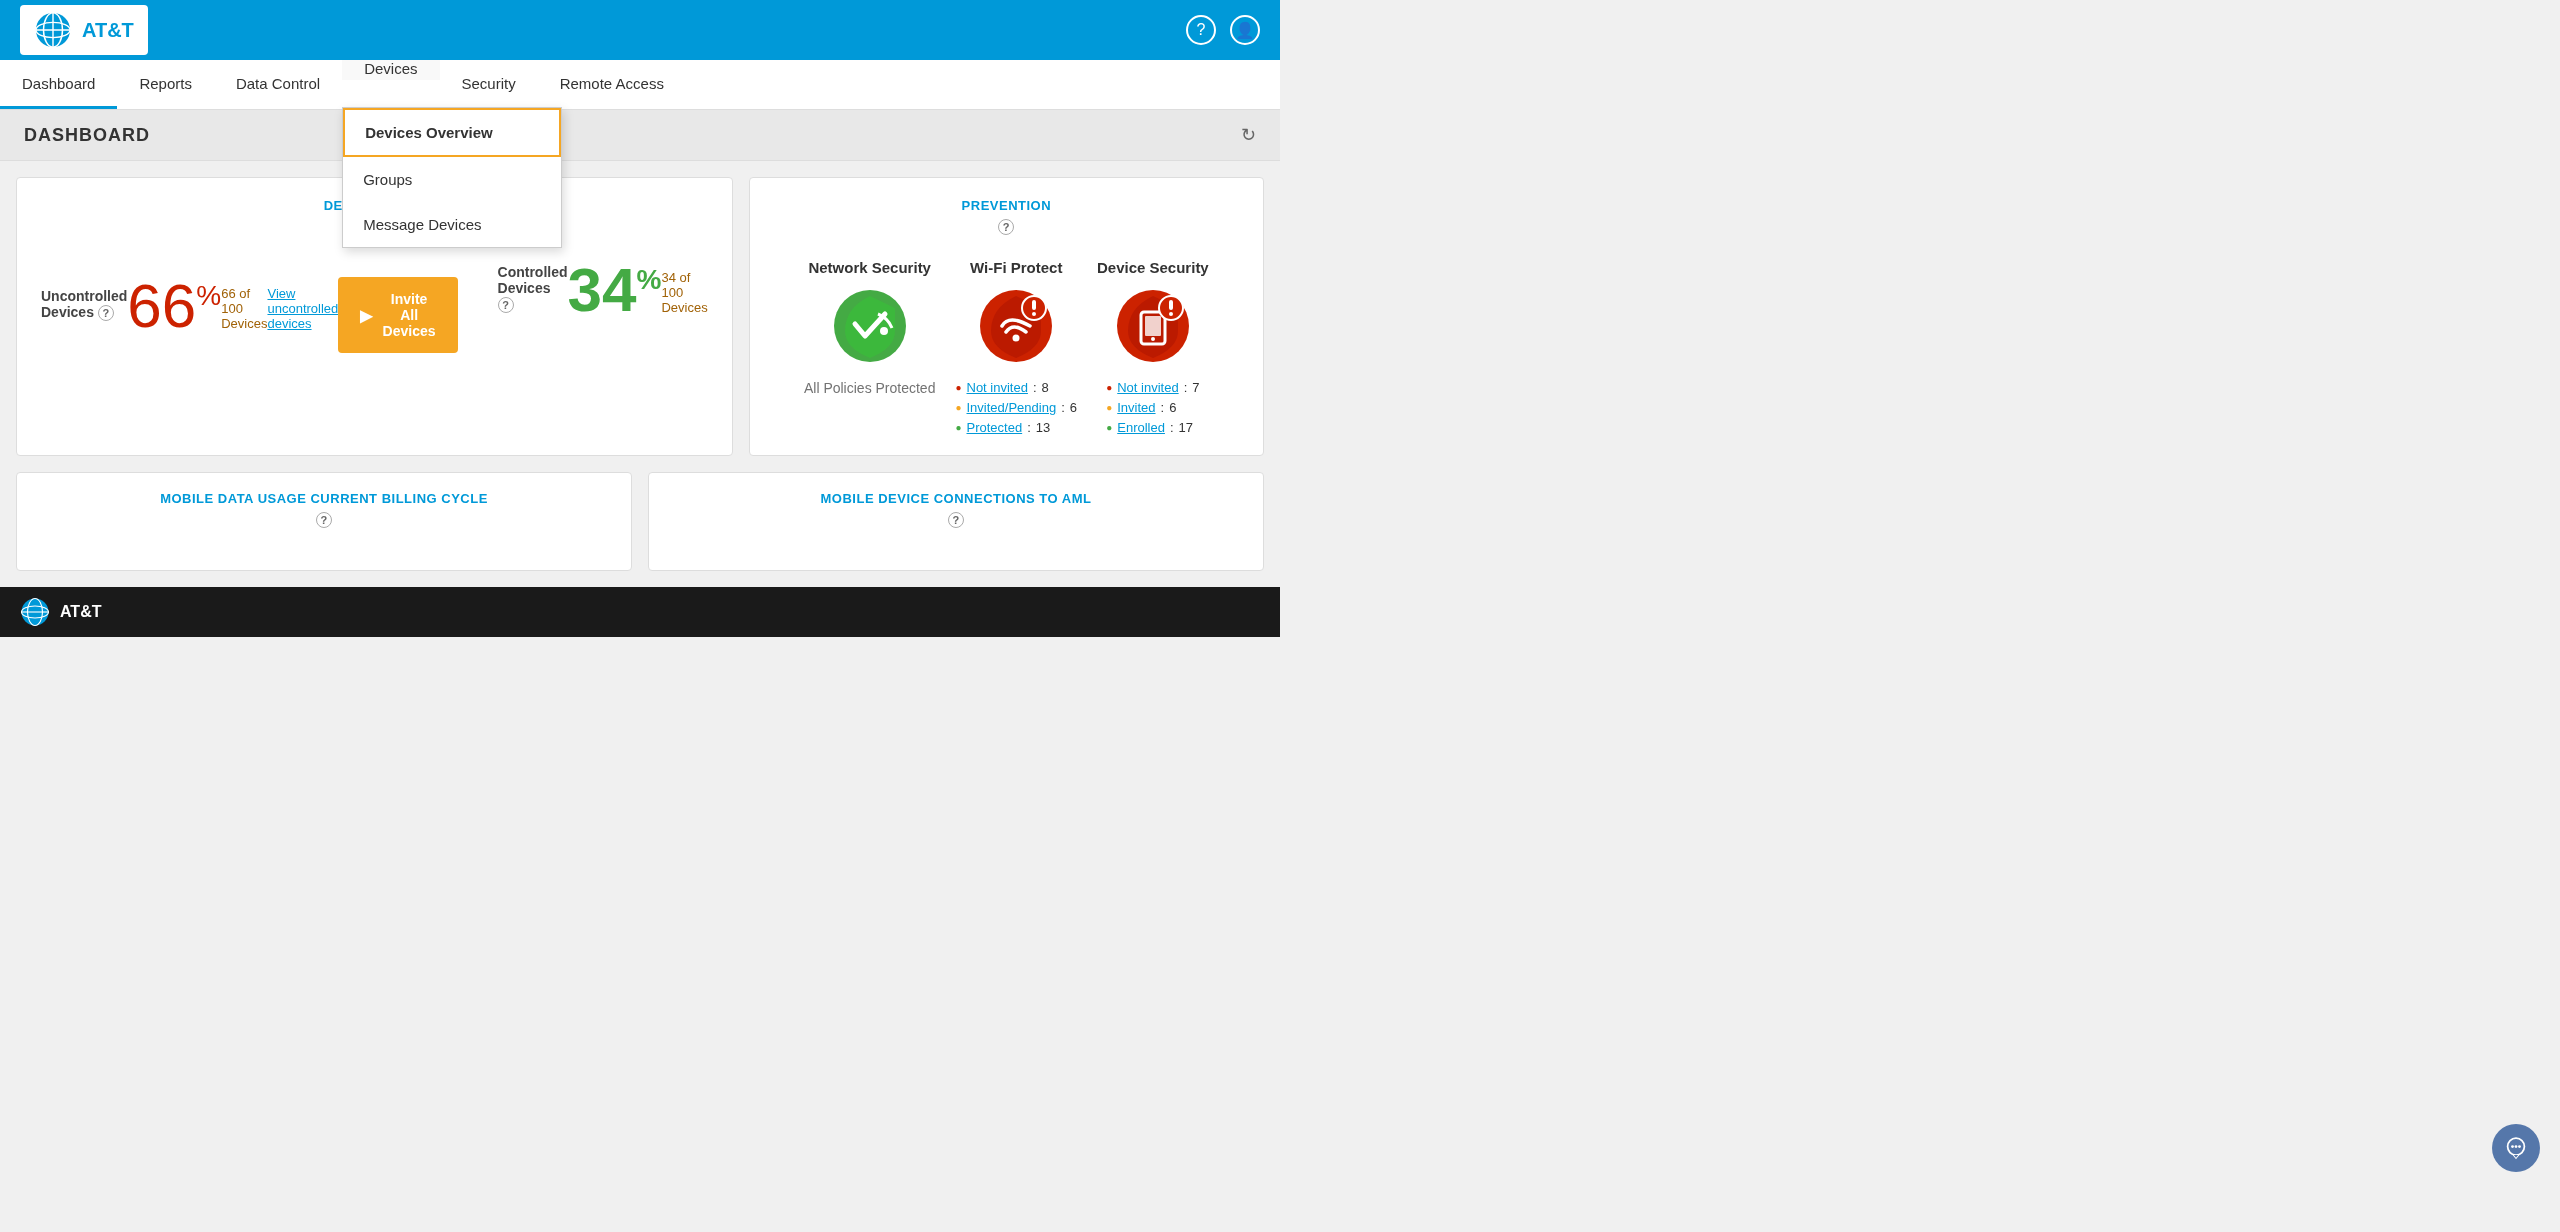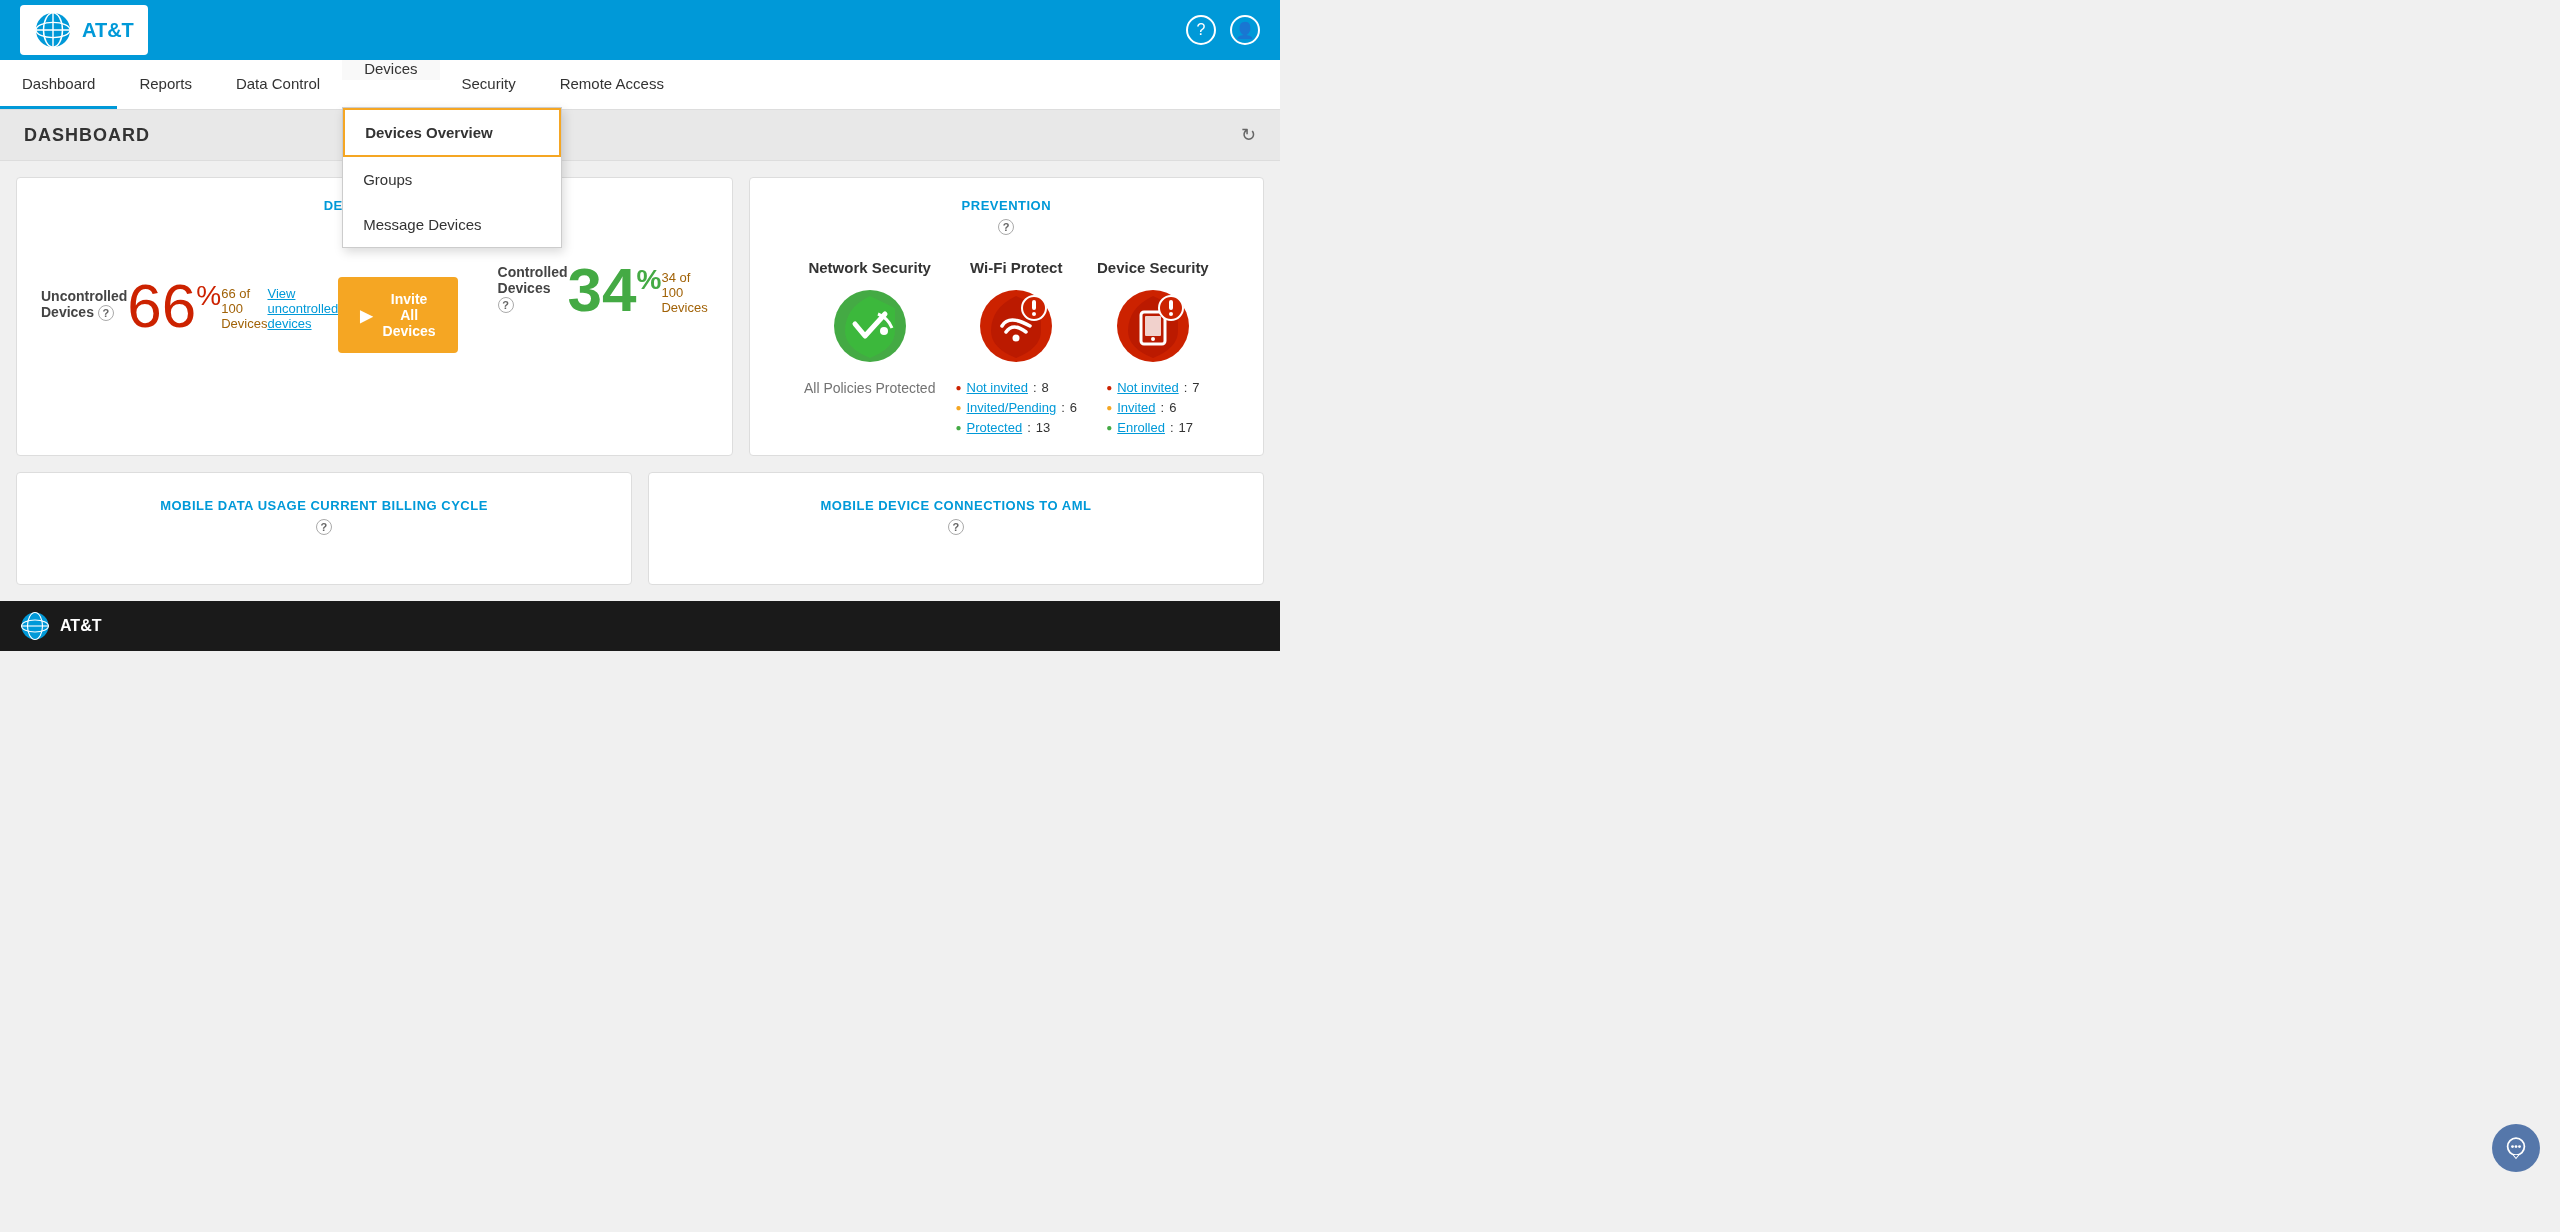--- a/index.html
+++ b/index.html
@@ -305,21 +305,21 @@
     .bottom-cards-row {
       display: flex;
       gap: 16px;
       padding: 0 16px 16px;
     }
     .bottom-card {
       background: white;
       border: 1px solid #ddd;
       border-radius: 4px;
       flex: 1;
-      padding: 25px 24px;
+      padding: 18px 24px;
       min-height: 80px;
     }
 
     
     .footer {
       background: #1a1a1a;
       height: 50px;
       display: flex;
       align-items: center;
       padding: 0 20px;

